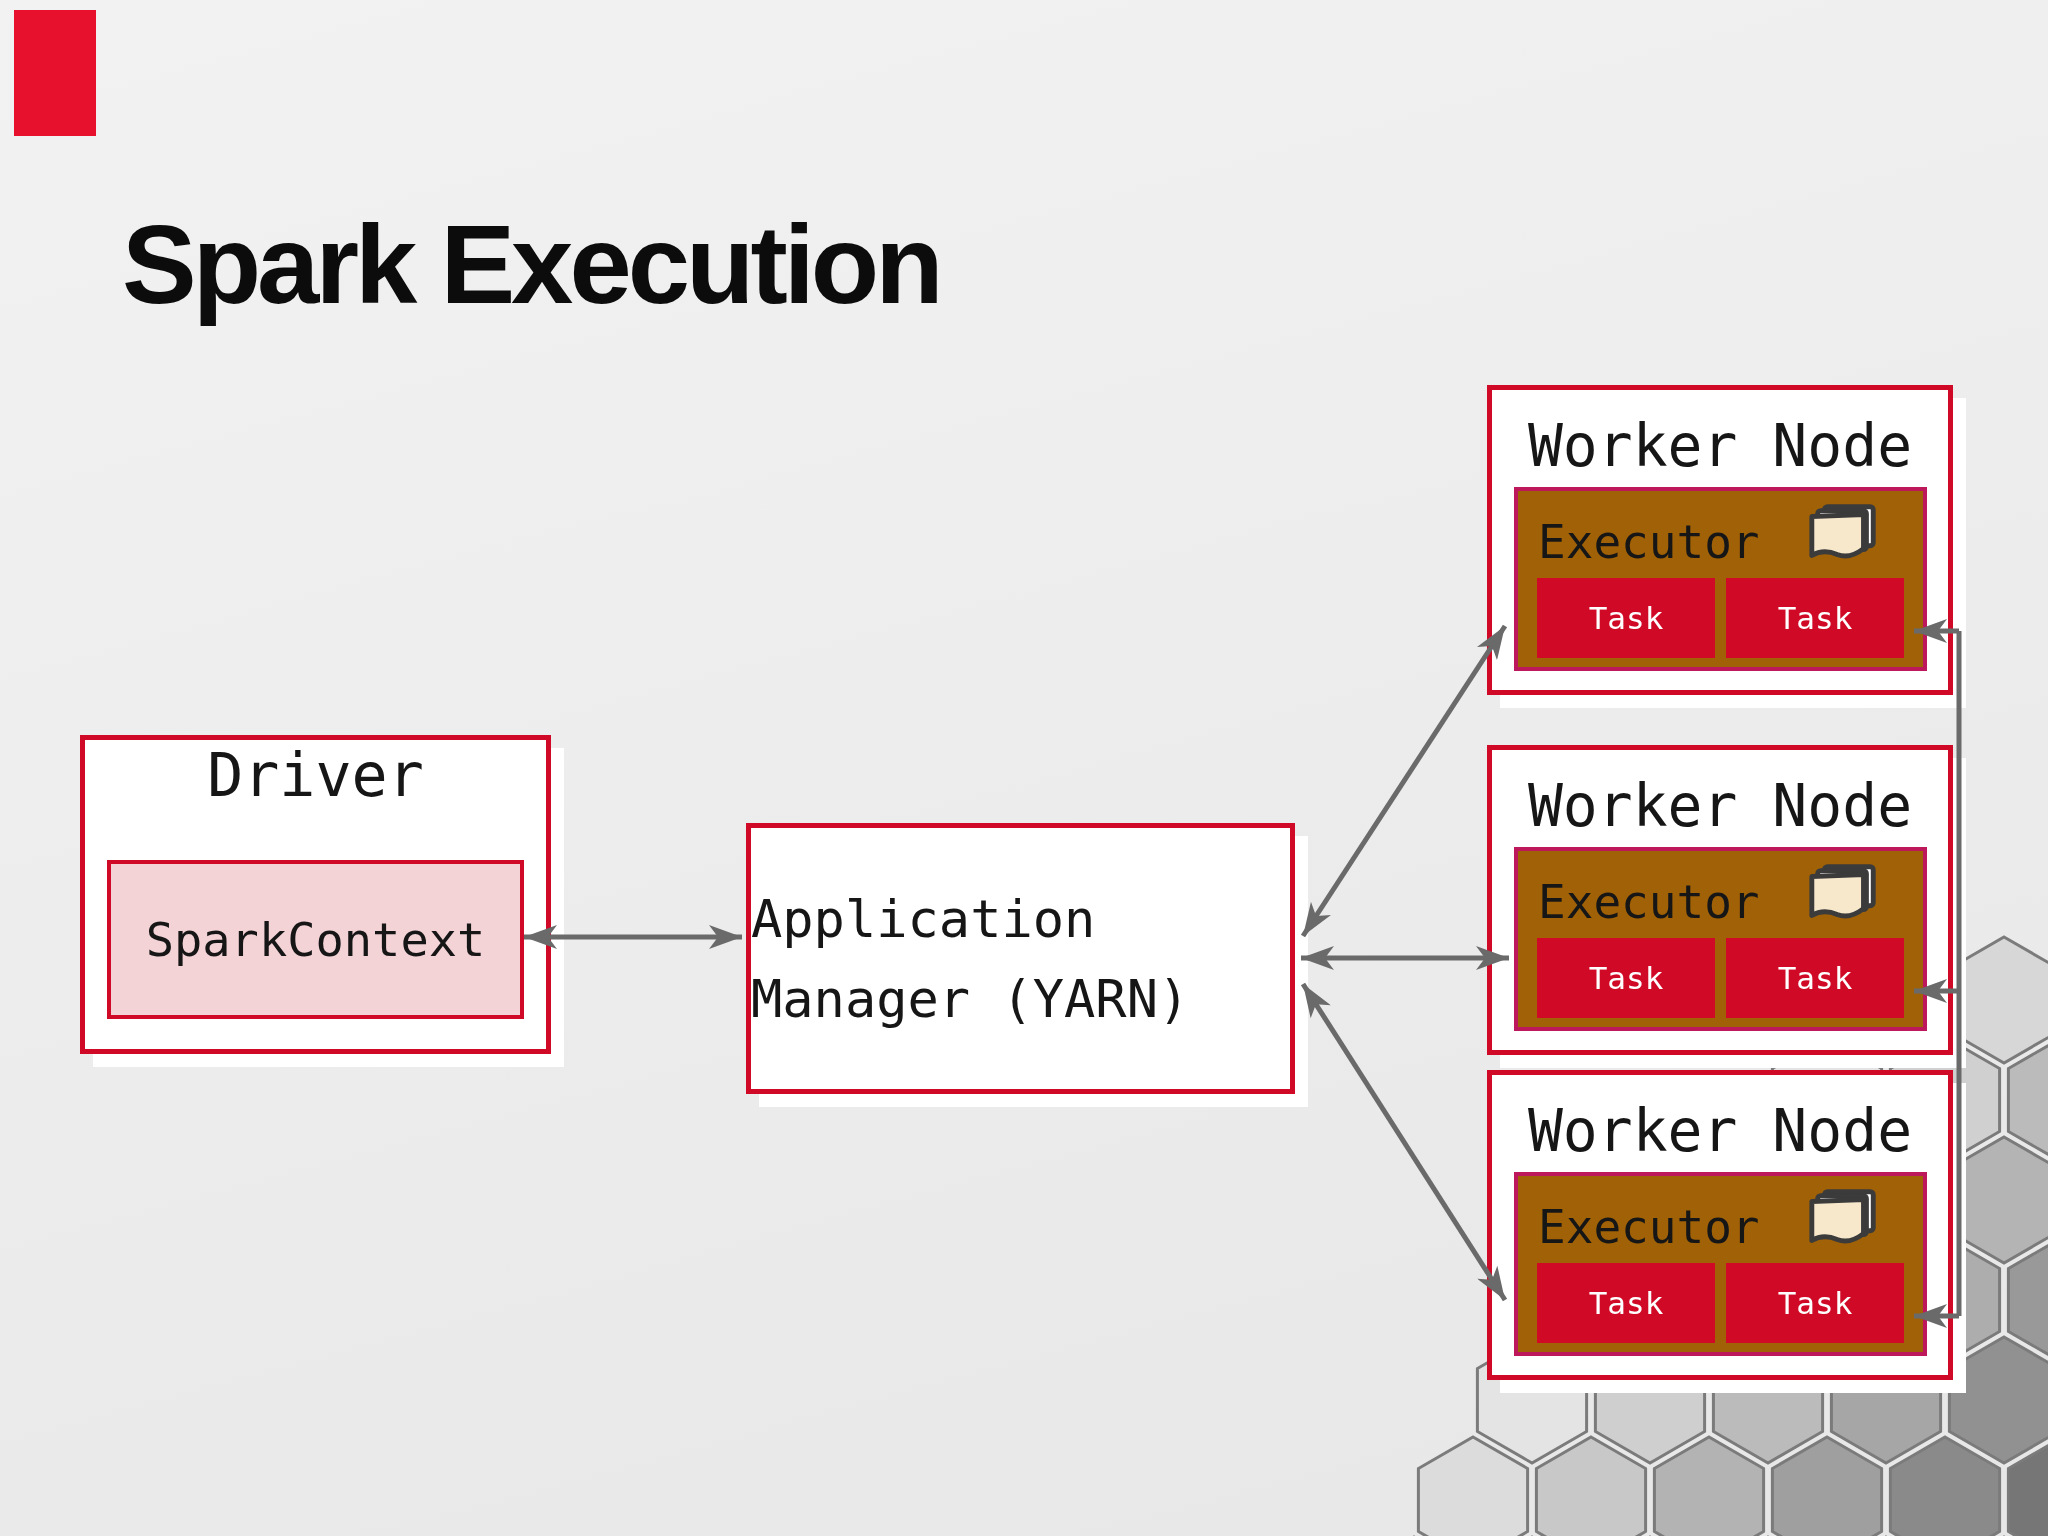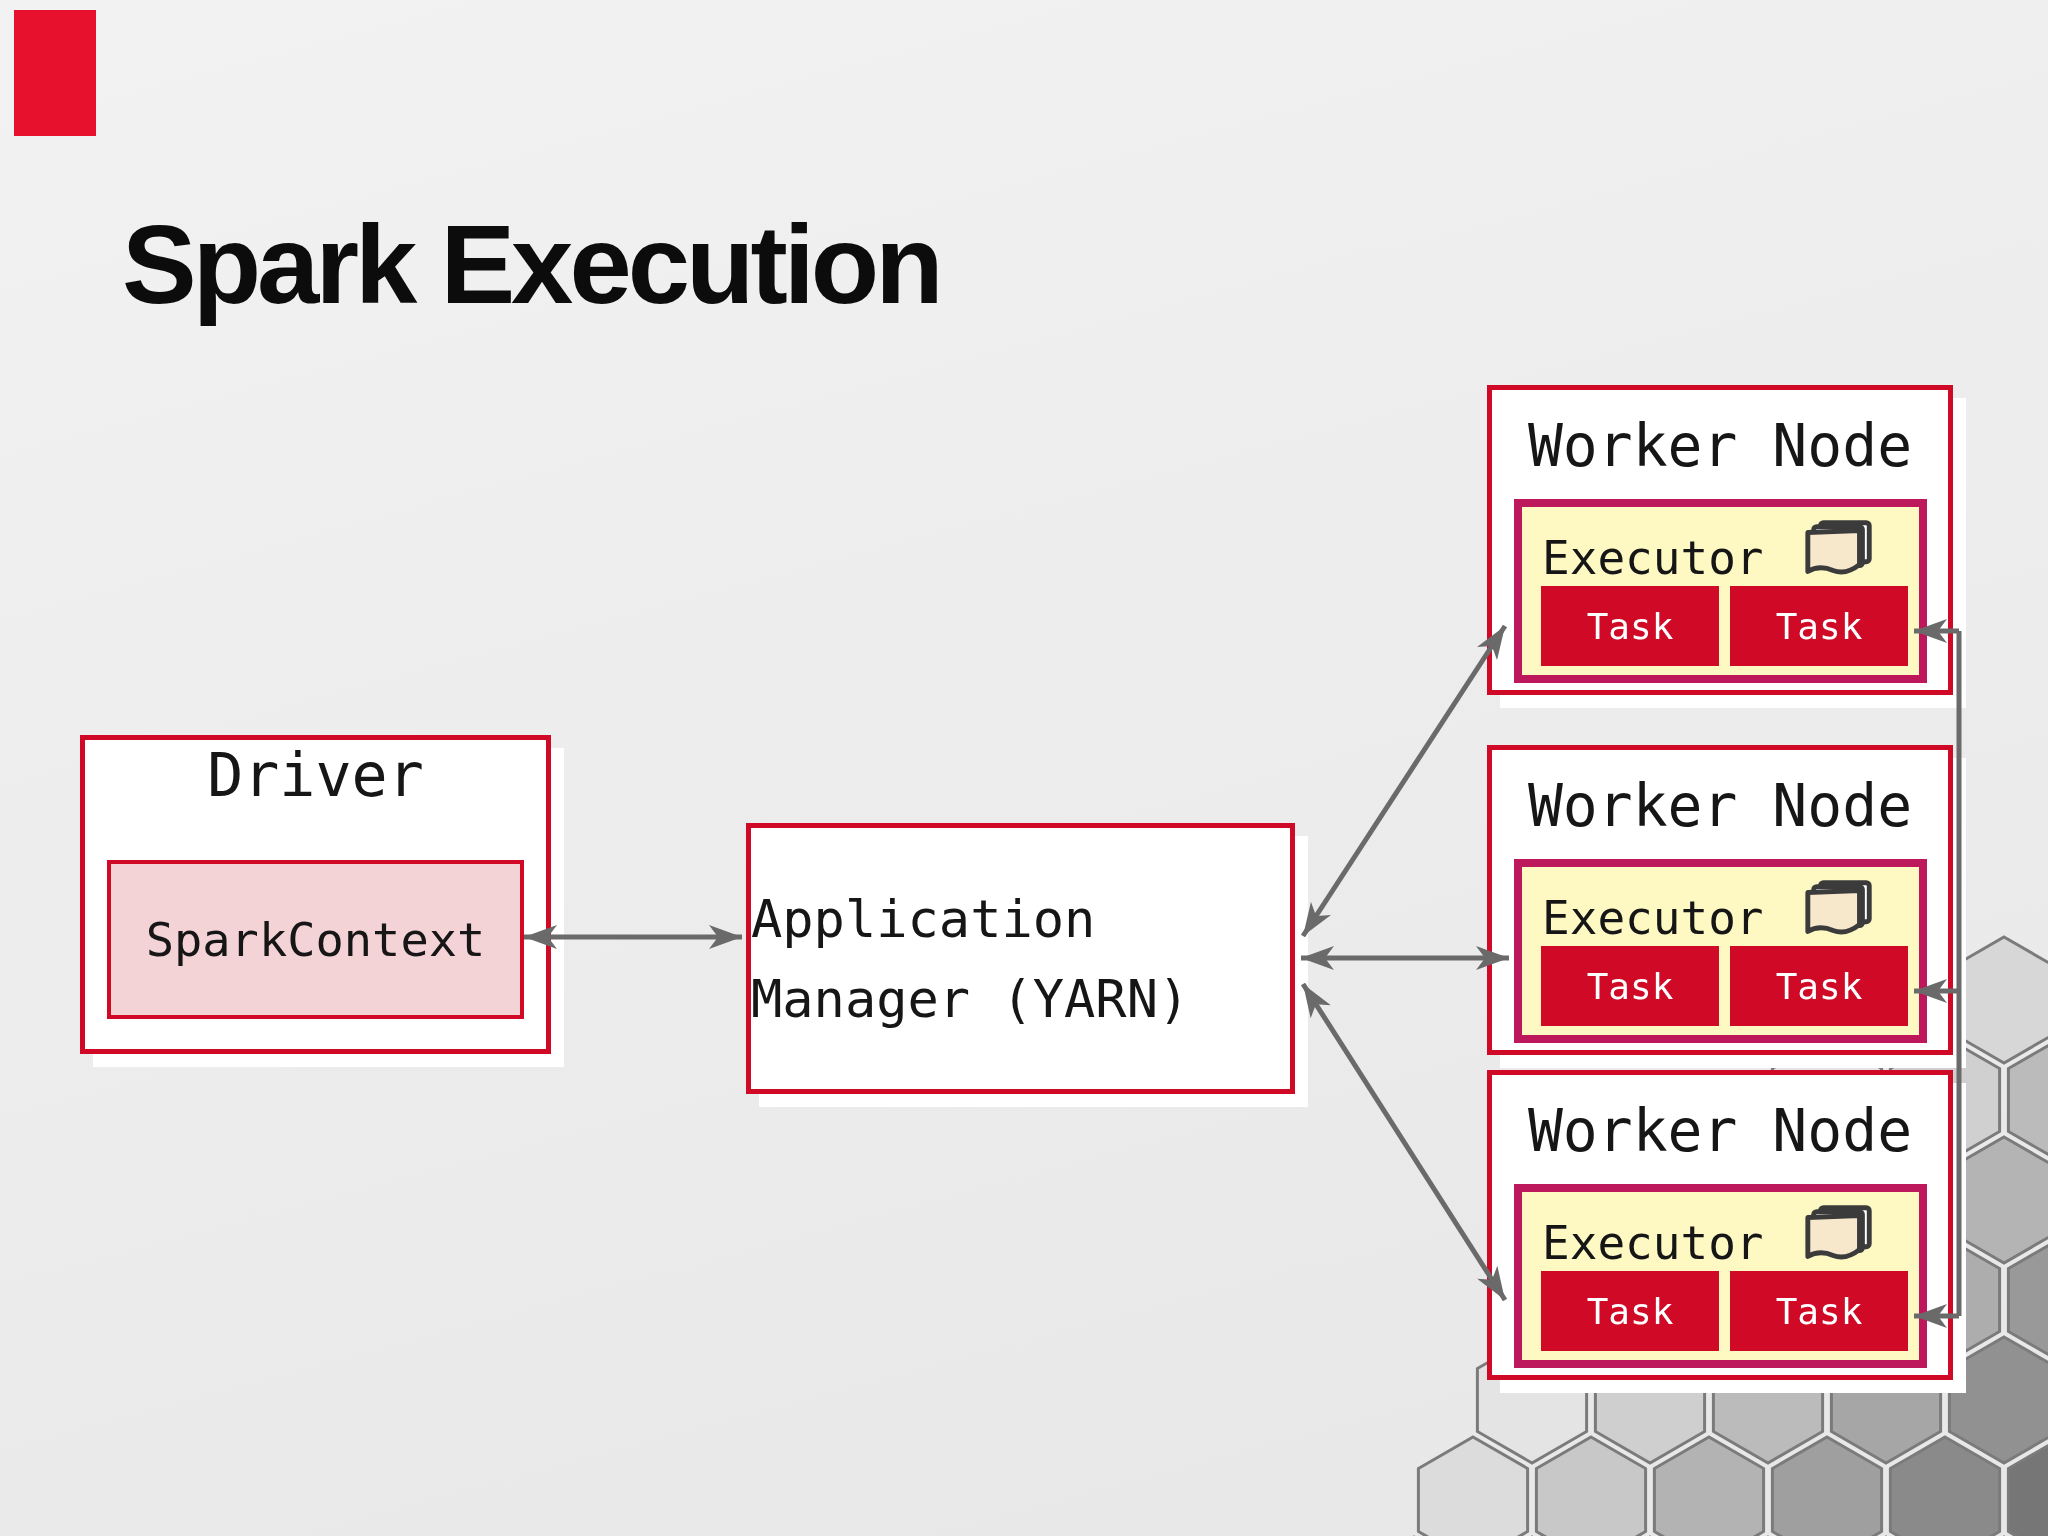--- a/index.html
+++ b/index.html
@@ -31,28 +31,28 @@
 
   
   .appmgr{left:746px;top:823px;width:549px;height:271px;
     display:flex;flex-direction:column;align-items:flex-start;justify-content:center;}
   .appmgr-line{font-size:52px;line-height:80px;white-space:nowrap;}
 
   
   .worker{left:1487px;width:466px;height:310px;}
   .worker-label{margin-top:22px;font-size:58px;}
   .executor{
-    position:absolute;left:22px;top:109px;width:413px;height:184px;
-    background:#fef9c3;border:8px solid #be185d;box-sizing:border-box;
+    position:absolute;left:22px;top:97px;width:413px;height:184px;
+    background:#a16207;border:4px solid #be185d;box-sizing:border-box;
   }
   .executor-label{position:absolute;left:20px;top:24px;font-size:46px;}
   .stack-icon{position:absolute;right:40px;top:12px;width:78px;height:64px;}
   .task-row{position:absolute;left:19px;bottom:9px;width:367px;height:80px;display:flex;gap:11px;}
   .task{
-    flex:1;background:#d00a26;color:#ffffff;font-size:36px;
+    flex:1;background:#d00a26;color:#ffffff;font-size:31px;
     display:flex;align-items:center;justify-content:center;white-space:nowrap;
   }
 
   .hex-layer{position:absolute;left:0;top:0;z-index:5;}
   .arrow-layer{position:absolute;left:0;top:0;z-index:30;pointer-events:none;}
 </style>
 </head>
 <body>
 
 <div class="stage">

